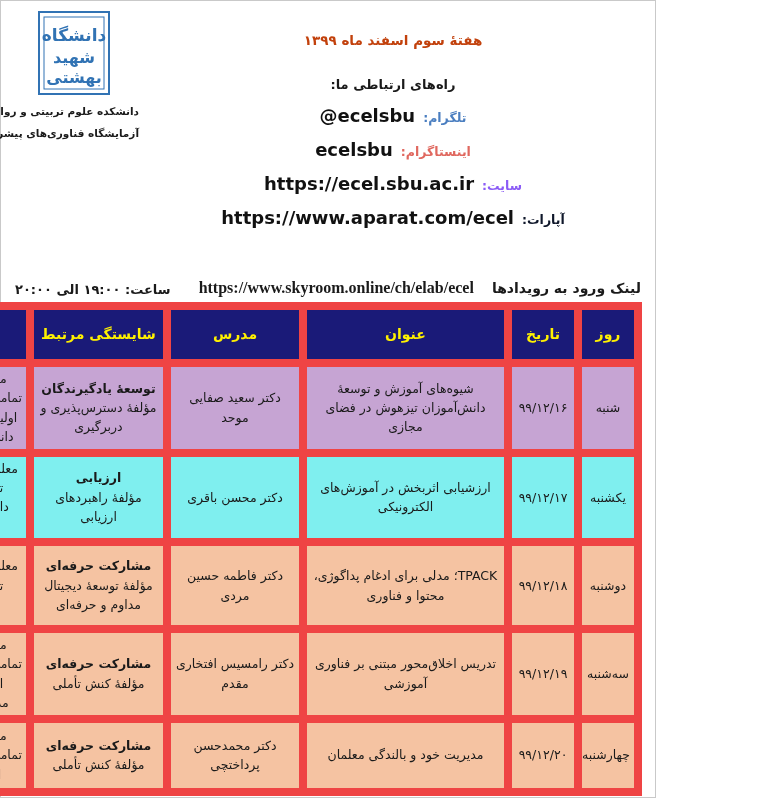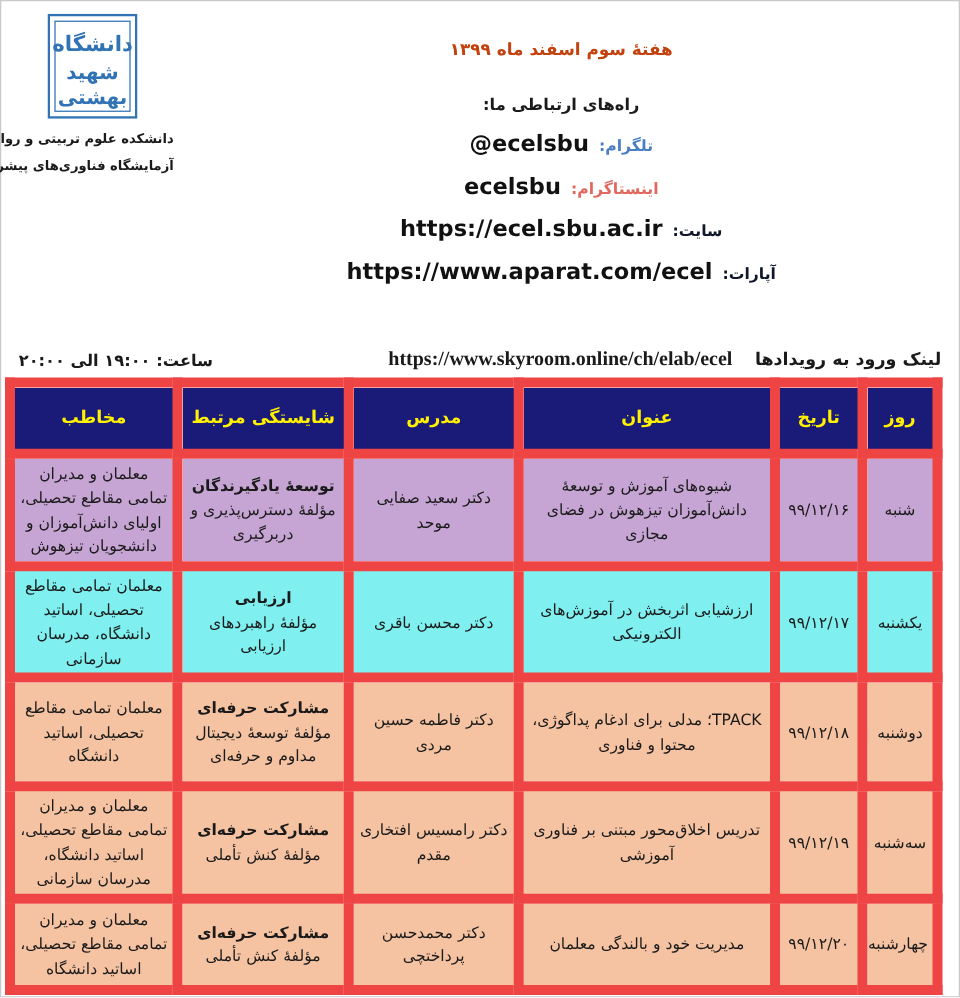--- a/index.html
+++ b/index.html
@@ -4,21 +4,21 @@
 <style>
   * { box-sizing: border-box; margin: 0; padding: 0; }
   html, body { background: #fff; }
   body {
     width: 768px; height: 798px;
     font-family: "DejaVu Sans", sans-serif;
     color: #1a1a1a;
     overflow: hidden;
   }
   .page {
-    width: 768px; height: 798px;
+    width: 656px; height: 798px;
     border: 1px solid #c9c9c9;
     background: #fff;
     padding-top: 6px;
     direction: rtl;
   }
   
   .top {
     direction: ltr;
     display: flex;
     justify-content: space-between;
@@ -48,21 +48,21 @@
   .contact-heading { font-size: 13px; font-weight: bold; margin-top: 29px; }
   .contact-row { font-size: 12.5px; margin-top: 13px; }
   .contact-row .lbl { font-weight: bold; }
   .contact-row .val {
     direction: ltr; unicode-bidi: isolate; display: inline-block;
     font-weight: bold; color: #111; margin-right: 4px;
     font-size: 18px;
   }
   .c-tg { color: #4a7ec0; }
   .c-ig { color: #e0685f; }
-  .c-site { color: #0f172a; }
+  .c-site { color: #8b5cf6; }
   .c-ap { color: #0f172a; }
   .logo-right { width: 158px; text-align: center; padding-top: 2px; }
   .logo-right .caption {
     direction: rtl; font-size: 8.5px; font-weight: bold; color: #1b5e20;
     margin-top: 1px; white-space: nowrap;
   }
   
   .event-row {
     display: flex; justify-content: space-between; align-items: flex-end;
     padding: 0 14px; height: 40px; direction: rtl;

